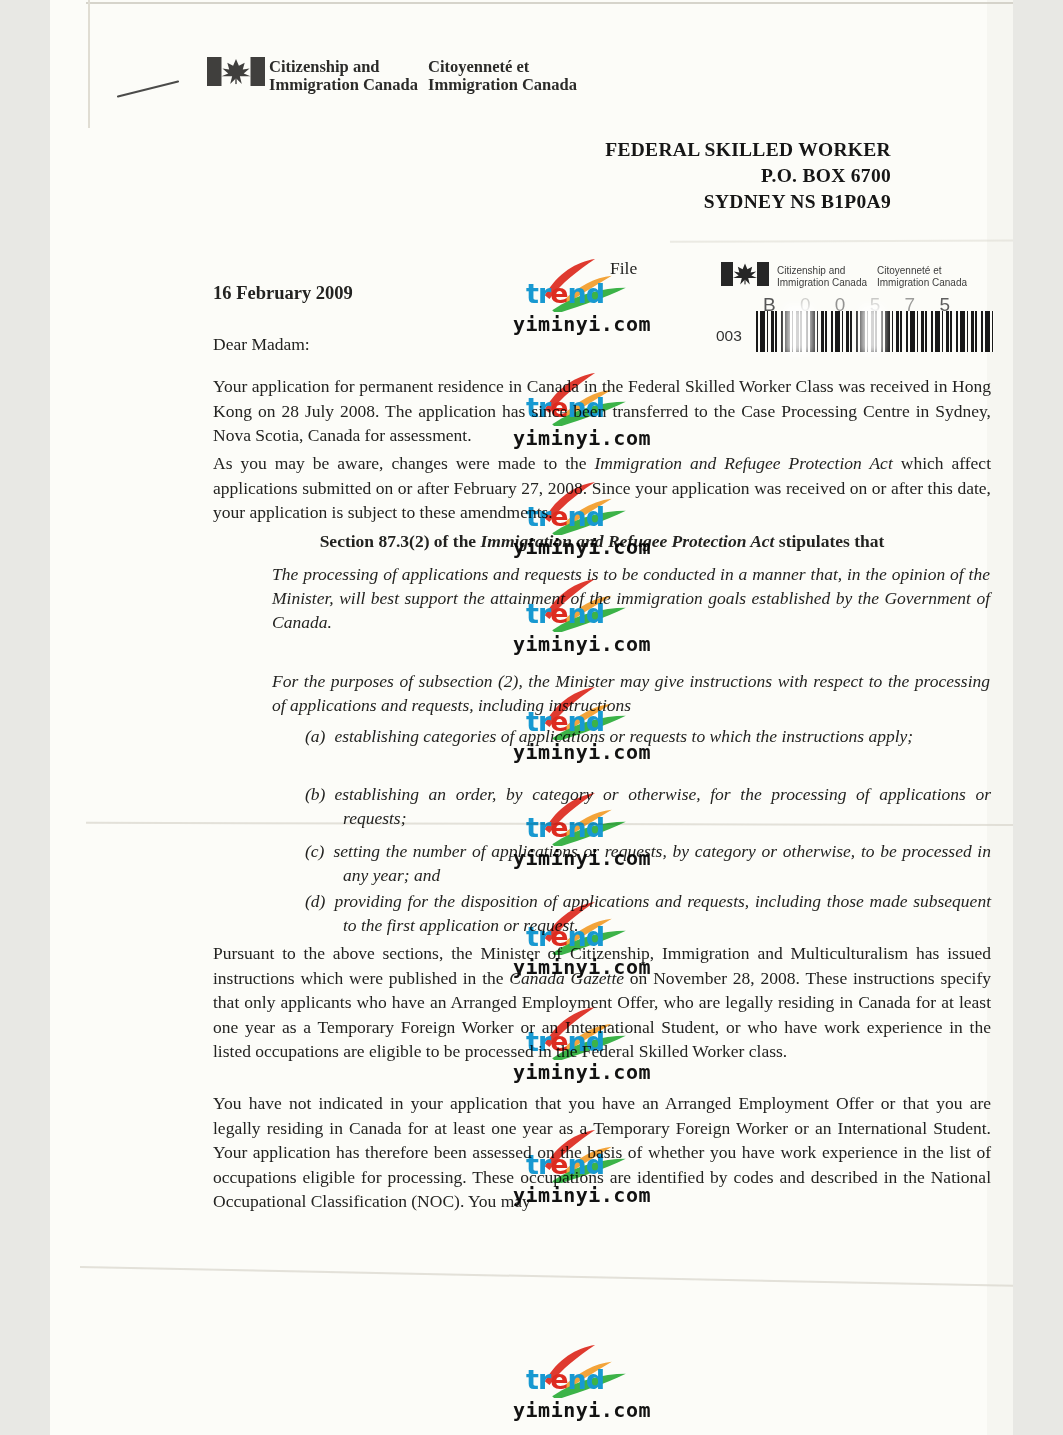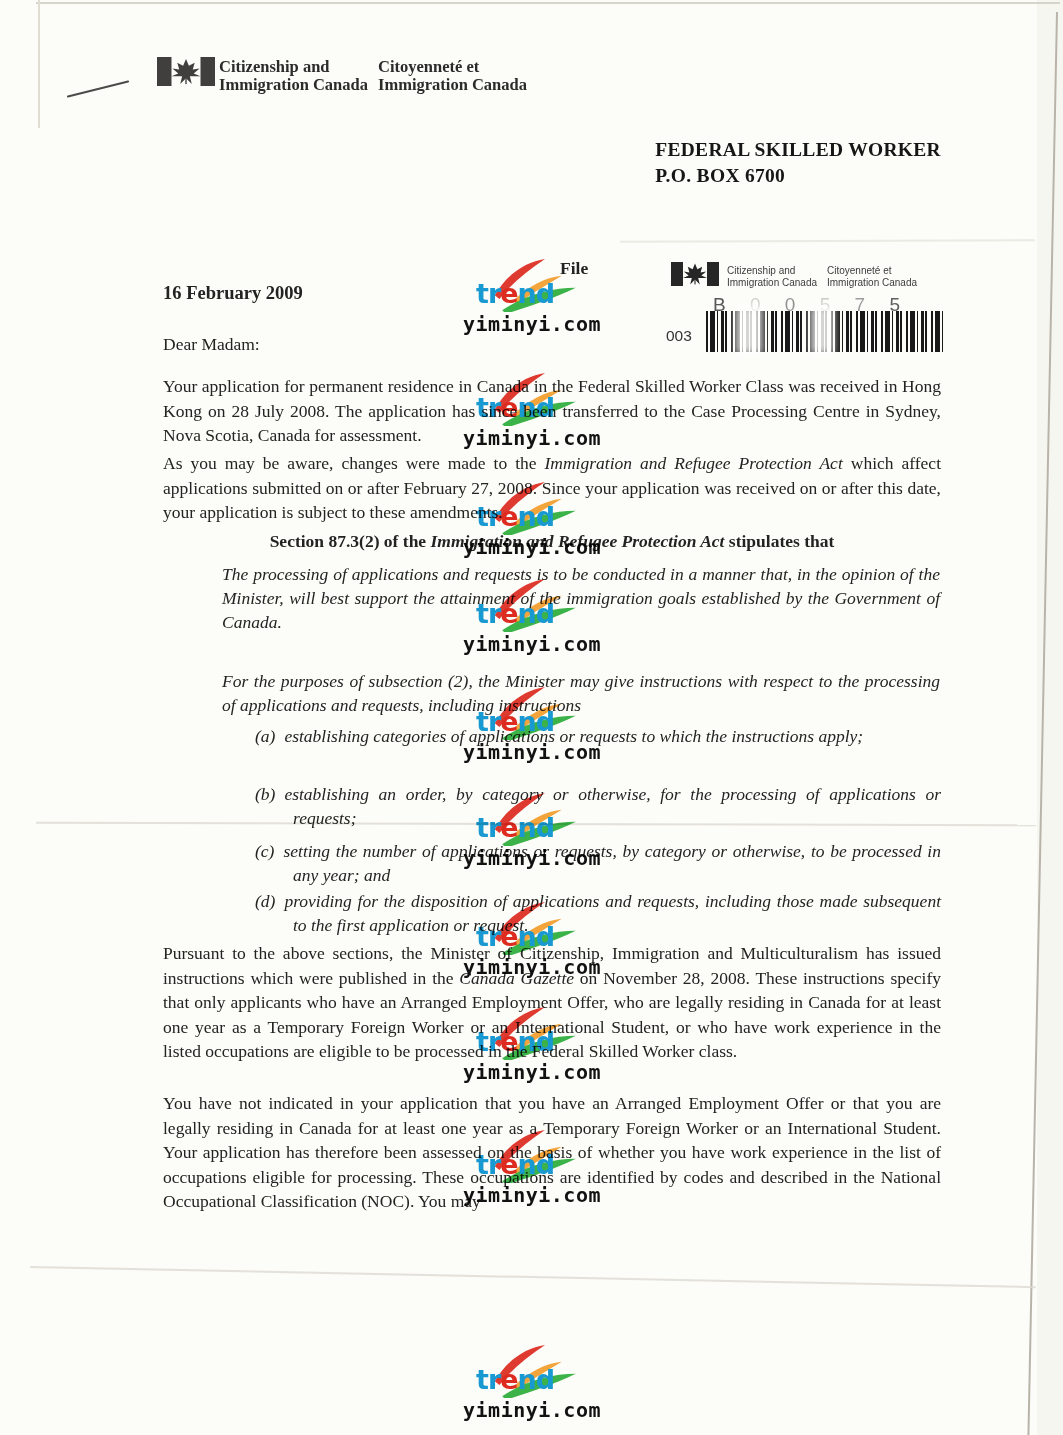--- a/index.html
+++ b/index.html
@@ -1,17 +1,17 @@
 <!DOCTYPE html>
 <html><head>
 <meta charset="utf-8">
 <style>
   html,body{margin:0;padding:0;background:#e8e8e4;}
   .page{
-    position:relative;width:1063px;height:1435px;margin:0 auto;
+    position:relative;width:963px;height:1435px;margin:0 auto;
     background:#fcfcf8;overflow:hidden;
     font-family:"Liberation Serif",serif;color:#232321;
   }
   
   .edge-top{position:absolute;left:36px;top:2px;width:1024px;height:2px;background:#cfcdc3;opacity:.85;}
   .edge-left{position:absolute;left:38px;top:0;width:2px;height:128px;background:#e0ddd3;}
   .right-shade{position:absolute;right:0;top:0;width:26px;height:1435px;background:#f6f6f1;}
   .edge-right{position:absolute;left:1056px;top:12px;width:2px;height:1428px;background:#b9b4aa;
     transform:rotate(1.15deg);transform-origin:top left;}
   .pen-stroke{position:absolute;left:66px;top:88px;width:64px;height:2px;background:#4b4b49;
@@ -20,25 +20,25 @@
   .crease-addr{left:620px;top:240px;width:415px;transform:rotate(-.2deg);opacity:.55;}
   .crease-mid{left:36px;top:823px;width:1000px;transform:rotate(.15deg);}
   .crease-bot{left:30px;top:1266px;width:1006px;transform:rotate(1.15deg);transform-origin:left center;}
   
   .lh-flag{position:absolute;left:157px;top:57px;}
   .lh-flag .bar{fill:#403f3d;}
   .lh-flag .leaf{fill:#403f3d;}
   .lh-en{position:absolute;left:219px;top:58px;font-weight:bold;font-size:16.5px;line-height:17.5px;color:#2b2b29;}
   .lh-fr{position:absolute;left:378px;top:58px;font-weight:bold;font-size:16.5px;line-height:17.5px;color:#2b2b29;}
   
-  .addr-block{position:absolute;right:122px;top:137px;font-weight:bold;
+  .addr-block{position:absolute;right:122px;top:137px;text-align:right;font-weight:bold;
     font-size:19.5px;line-height:26px;color:#161616;letter-spacing:.3px;}
   
   .date{position:absolute;left:163px;top:283px;font-weight:bold;font-size:18.5px;}
-  .file-label{position:absolute;left:560px;top:258px;font-weight:bold;font-size:17.5px;text-align:right;}
+  .file-label{position:absolute;left:560px;top:258px;font-weight:normal;font-size:17.5px;text-align:right;}
   .salutation{position:absolute;left:163px;top:334px;font-size:17.5px;}
   
   .bc-flag{position:absolute;left:671px;top:261px;}
   .bc-flag .bar,.bc-flag .leaf{fill:#262626;}
   .bc-en{position:absolute;left:727px;top:265px;font-family:"Liberation Sans",sans-serif;
     font-size:10px;line-height:11.5px;color:#3c3c3c;}
   .bc-fr{position:absolute;left:827px;top:265px;font-family:"Liberation Sans",sans-serif;
     font-size:10px;line-height:11.5px;color:#3c3c3c;}
   .bc-code{position:absolute;left:713px;top:294px;width:187px;display:flex;justify-content:space-between;
     font-family:"Liberation Sans",sans-serif;font-size:19px;color:#4f4f4f;}
@@ -107,20 +107,21 @@
     <div>Immigration Canada</div>
   </div>
   <div class="lh-fr">
     <div>Citoyenneté et</div>
     <div>Immigration Canada</div>
   </div>
 
   <div class="addr-block">
     <div>FEDERAL SKILLED WORKER</div>
     <div>P.O. BOX 6700</div>
+    <div>SYDNEY NS B1P0A9</div>
   </div>
 
   <div class="date">16 February 2009</div>
   <div class="file-label">File</div>
 
   <svg class="bc-flag" width="48" height="26" viewBox="0 0 60 30">
     <rect class="bar" x="0" y="0" width="15" height="30"></rect>
     <rect class="bar" x="45" y="0" width="15" height="30"></rect>
     <path class="leaf" d="M30 2 L33 9 L39 6 L37 13 L44 12 L38 17 L45 20 L34 20 L36 28 L30 22 L24 28 L26 20 L15 20 L22 17 L16 12 L23 13 L21 6 L27 9 Z"></path>
     <rect class="leaf" x="29.3" y="21" width="1.4" height="7"></rect>

